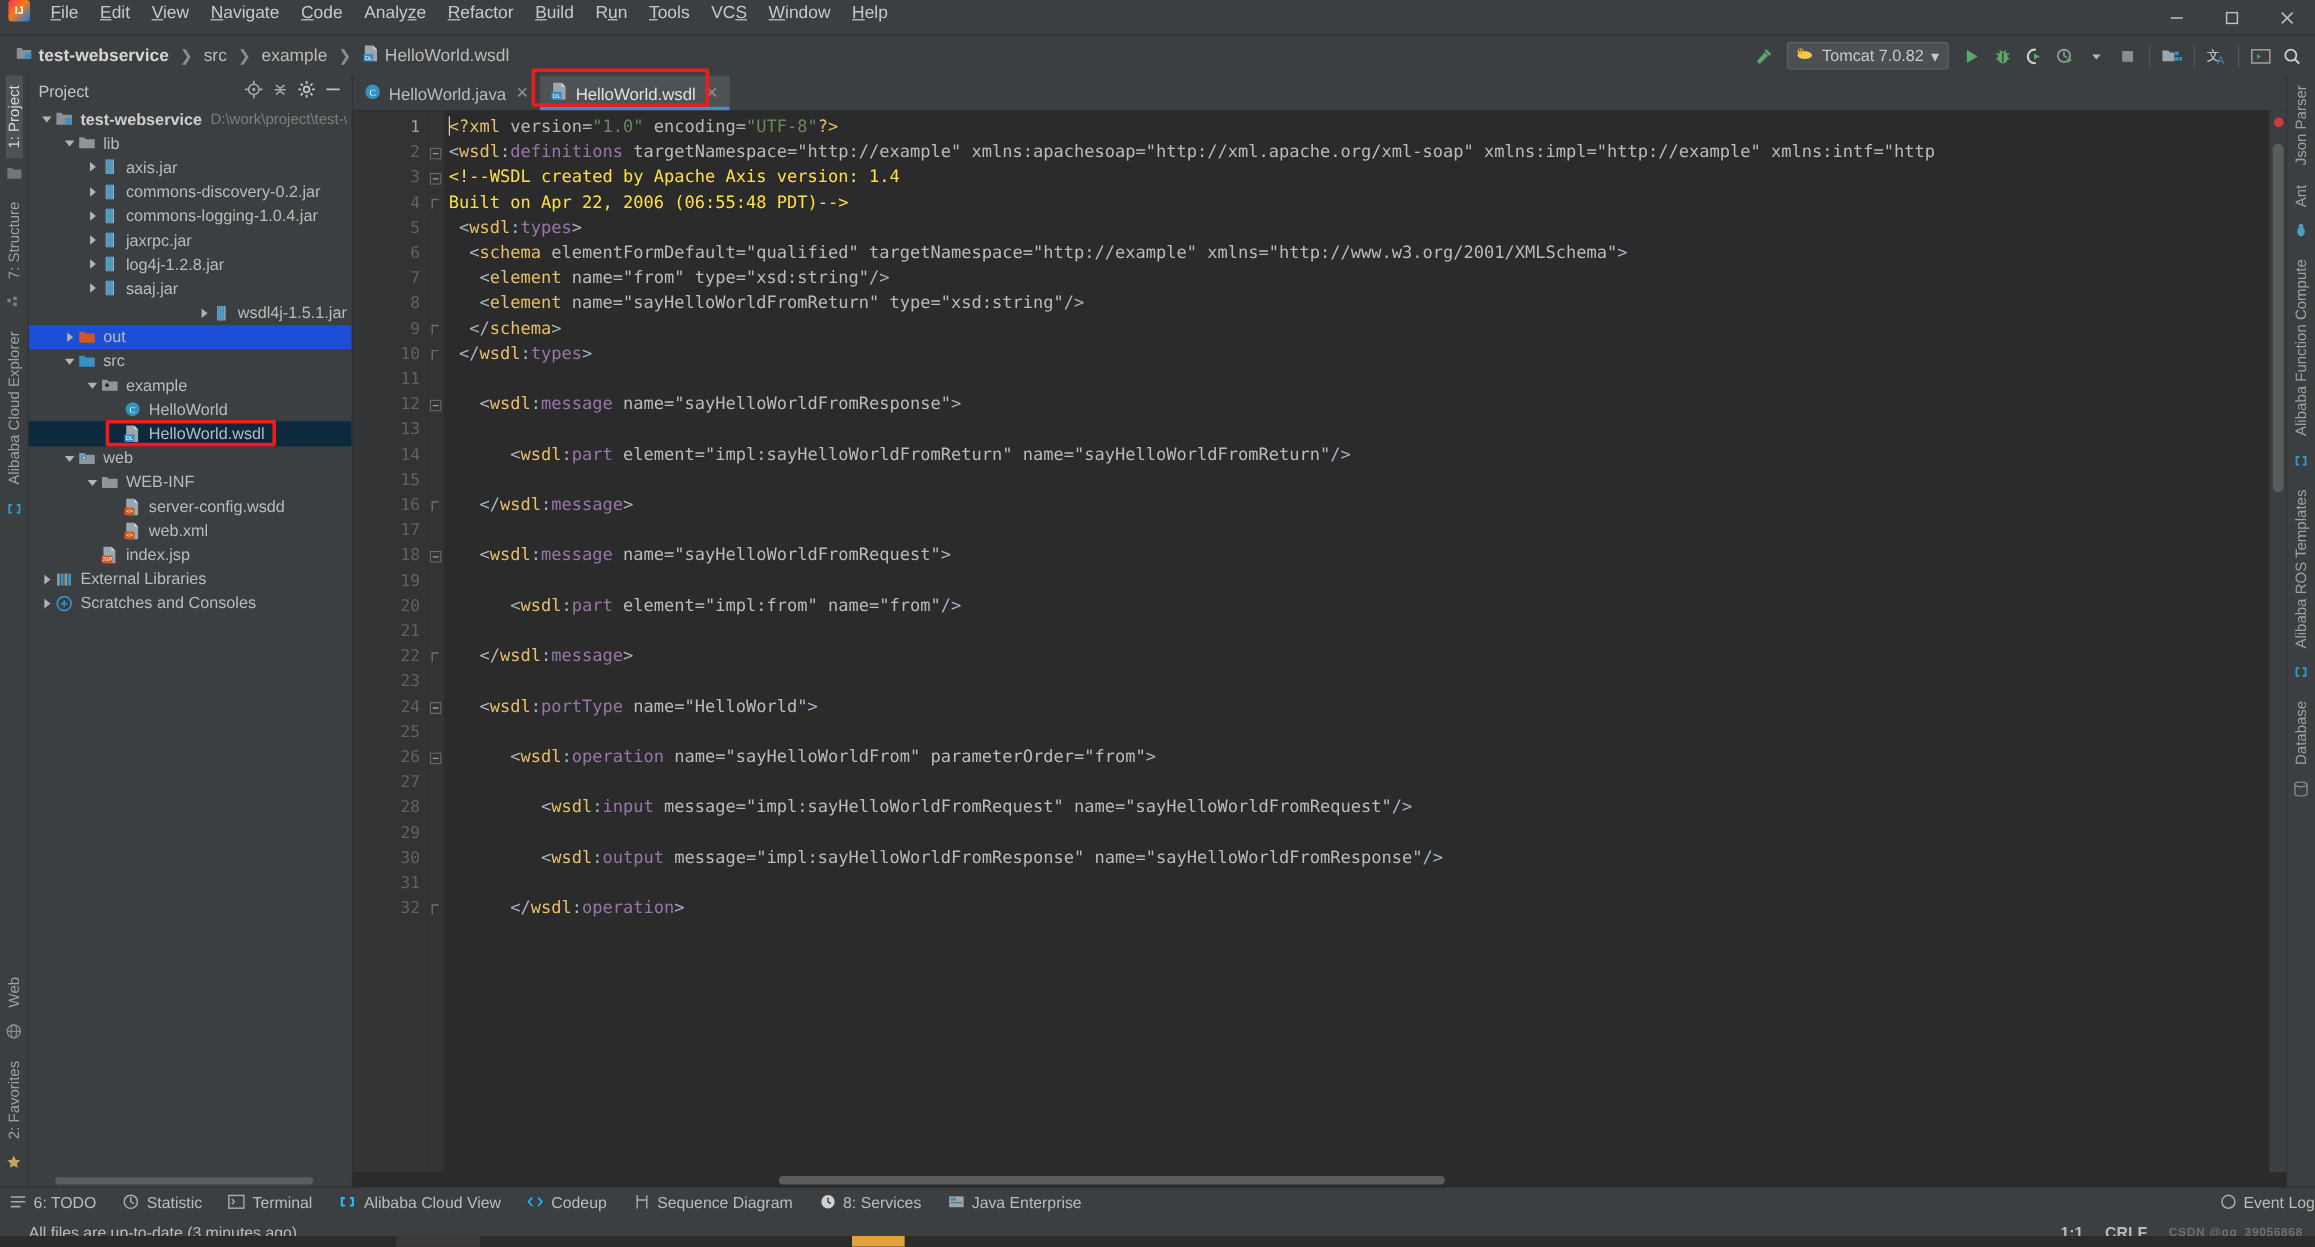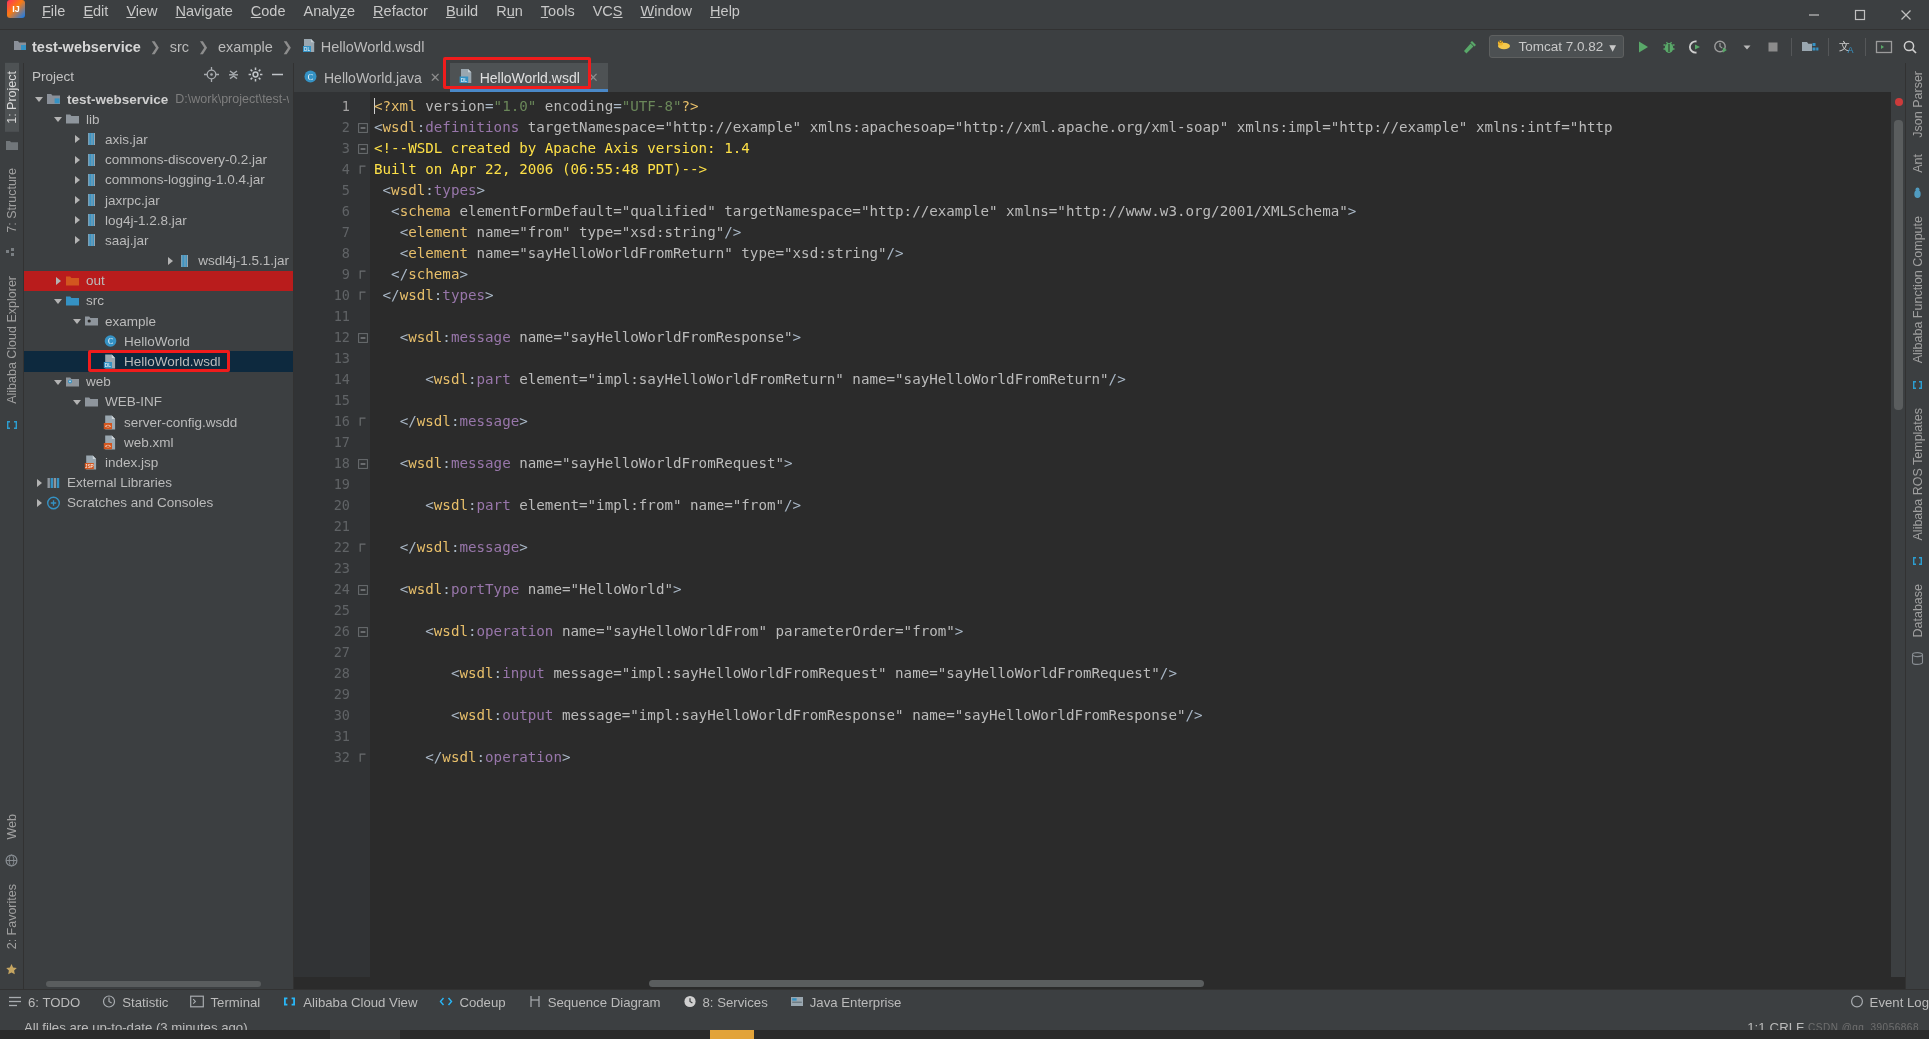--- a/index.html
+++ b/index.html
@@ -90,21 +90,21 @@
     font-size: 13.5px; color: #c3c3c3; flex: 0 0 26px;
   }
   .pp-header .title { display: flex; align-items: center; gap: 6px; flex-direction: column; }
   .pp-actions { margin-left: auto; display: flex; align-items: center; gap: 7px; padding-right: 4px; }
   .tree { flex: 1 1 auto; overflow: hidden; font-size: 13.5px; position: relative; }
   .trow {
     height: 20.2px; display: flex; align-items: center; white-space: nowrap; padding-right: 4px;
     position: relative;
   }
   .trow.sel { background: #0d293e; }
-  .trow.out-hl { background: #b91c1c; }
+  .trow.out-hl { background: #1d4ed8; }
   .twist { width: 13px; flex: 0 0 13px; display: flex; align-items: center; justify-content: center; }
   .twist svg { display:block; }
   .tlabel { color: #bbbbbb; }
   .tlabel.bold { font-weight: bold; color: #cfcfcf; }
   .tpath { color: #7e7e7e; margin-left: 7px; font-size: 12.5px; overflow: hidden; }
   .ticon { width: 17px; flex: 0 0 17px; margin-right: 5px; display:flex; align-items:center; justify-content:center; }
   .pp-scroll {
     height: 11px; flex: 0 0 11px; background: #3c3f41; position: relative;
   }
   .pp-scroll .thumb {
@@ -178,21 +178,21 @@
     font-size: 13.2px; color: #bbbbbb; border-top: 1px solid #323232;
   }
   .bb-item { display: flex; align-items: center; gap: 6px; padding: 0 14px 0 8px; height: 26px; }
   .bb-right { margin-left: auto; display: flex; align-items: center; gap: 6px; }
 
   
   .statusbar {
     height: 24px; flex: 0 0 24px; background: #3c3f41; display: flex; align-items: center;
     font-size: 13.2px; color: #bbbbbb; padding-left: 24px;
   }
-  .sb-right { margin-left: auto; display: flex; align-items: center; gap: 4px; padding-right: 10px; }
+  .sb-right { margin-left: auto; display: flex; align-items: center; gap: 18px; padding-right: 10px; font-weight: bold; }
   .watermark { color: #6f6f6f; font-size: 10px; letter-spacing: .5px; }
 
   
   .fringe { position:absolute; left:0; bottom:0; width:1929px; height:9px; background:#2b2b2b; display:flex; }
   .fringe .seg { height:9px; }
 
   
   .annot {
     position: absolute; border: 3px solid #f01c1c; border-radius: 2px; pointer-events: none; z-index: 50;
   }

